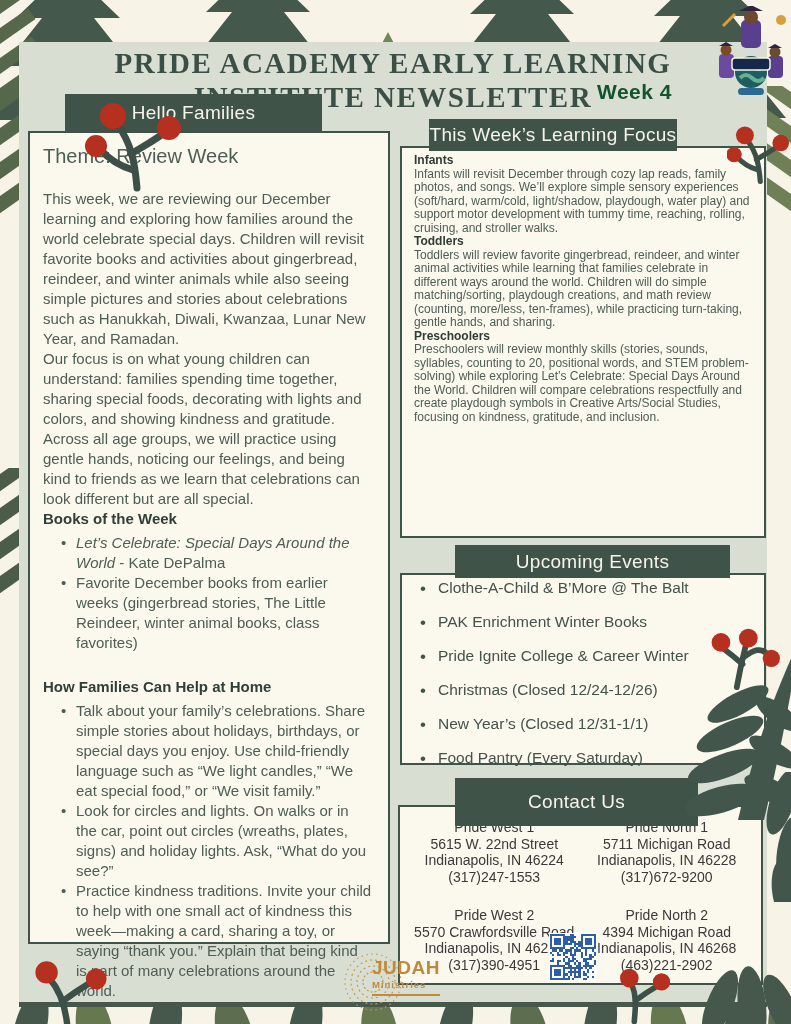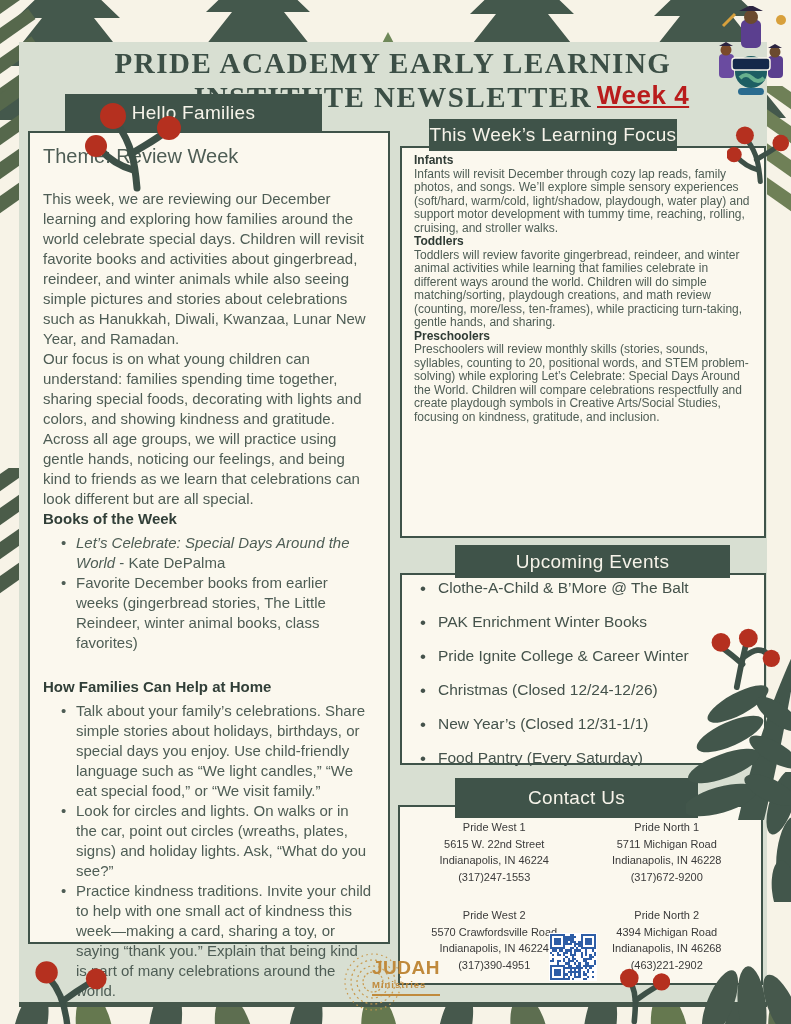--- a/index.html
+++ b/index.html
@@ -14,43 +14,43 @@
     position:absolute; left:19px; top:42px; width:748px; height:960px;
     background:#d8dfd2; border-bottom:5px solid #46584c; z-index:1;
   }
   .title{
     position:absolute; left:19px; top:46px; width:748px; z-index:2;
     text-align:center; font-family:"Liberation Serif", serif; font-weight:bold;
     font-size:29px; line-height:34px; letter-spacing:1.5px; color:#3c4f46;
   }
   .week{
     position:absolute; left:597px; top:80px; z-index:2;
-    font-size:26px; font-weight:bold; color:#b91c1c; letter-spacing:.5px;text-decoration:underline;
+    font-size:21px; font-weight:bold; color:#14532d; letter-spacing:.5px;
   }
   .hdr{
     position:absolute; z-index:3; background:#3f5349; color:#f6f3e9;
     font-weight:normal; font-size:19px; display:flex; align-items:center; justify-content:center;
     letter-spacing:.3px;
   }
   .hdr-hello{left:65px; top:94px; width:257px; height:37px;}
   .hdr-focus{left:429px; top:119px; width:248px; height:32px;}
   .hdr-events{left:455px; top:545px; width:275px; height:33px;}
-  .hdr-contact{left:455px; top:778px; width:243px; height:40px;}
+  .hdr-contact{left:455px; top:778px; width:243px; height:48px;}
   .box{
     position:absolute; z-index:2; background:#fbf8ee; border:2px solid #3f5349;
     box-sizing:border-box;
   }
   .box-left{left:28px; top:131px; width:362px; height:813px; padding:8px 12px 6px 13px;
     font-size:15px; line-height:20px;}
   .box-focus{left:400px; top:146px; width:366px; height:392px; padding:6px 12px;
     font-size:12px; line-height:13.5px;}
   .box-events{left:400px; top:573px; width:366px; height:192px; padding:4px 10px 4px 18px;
     font-size:15.5px; display:flex; flex-direction:column; justify-content:space-evenly;gap:16px;}
   .box-contact{left:398px; top:805px; width:365px; height:180px; padding:12px 8px;
-    font-size:11px; line-height:16.5px; color:#3a3a3a;}
+    font-size:14px; line-height:16.5px; color:#3a3a3a;}
   .theme{font-size:20px; line-height:26px; margin:2px 0 20px 0;}
   .para{margin:0;}
   .bold-h{font-weight:bold; color:#313f38; margin:0;}
   .gap{height:20px;}
   ul.blist{list-style:none; margin:4px; padding:0 0 0 14px;}
   ul.blist li{position:relative; padding-left:15px;}
   ul.blist li::before{content:"•"; position:absolute; left:0; top:0;}
   .f-title{font-weight:bold; color:#2f3b35; margin:0;}
   .f-body{margin:0;}
   .ev-item{position:relative; padding-left:18px; color:#44524b;}

